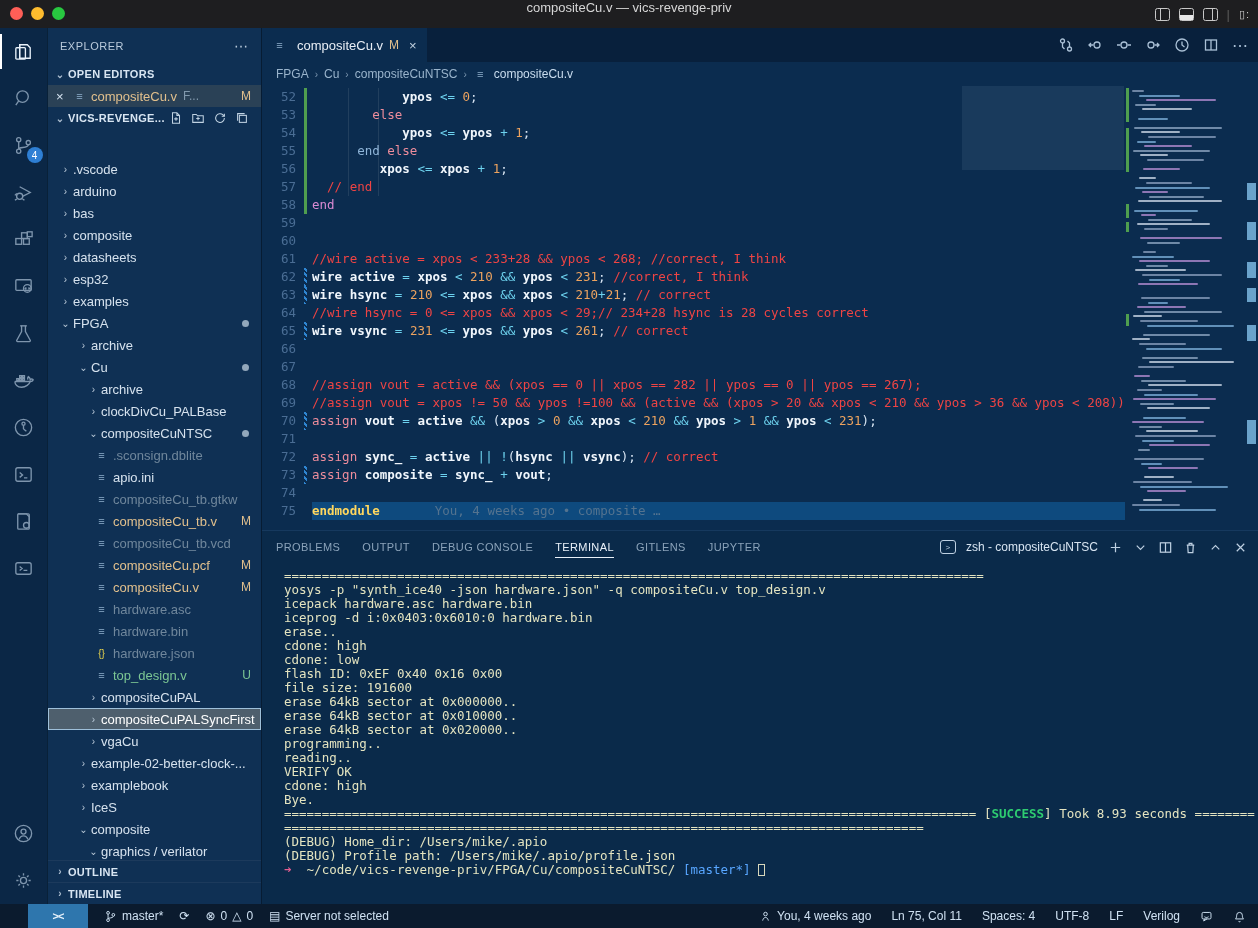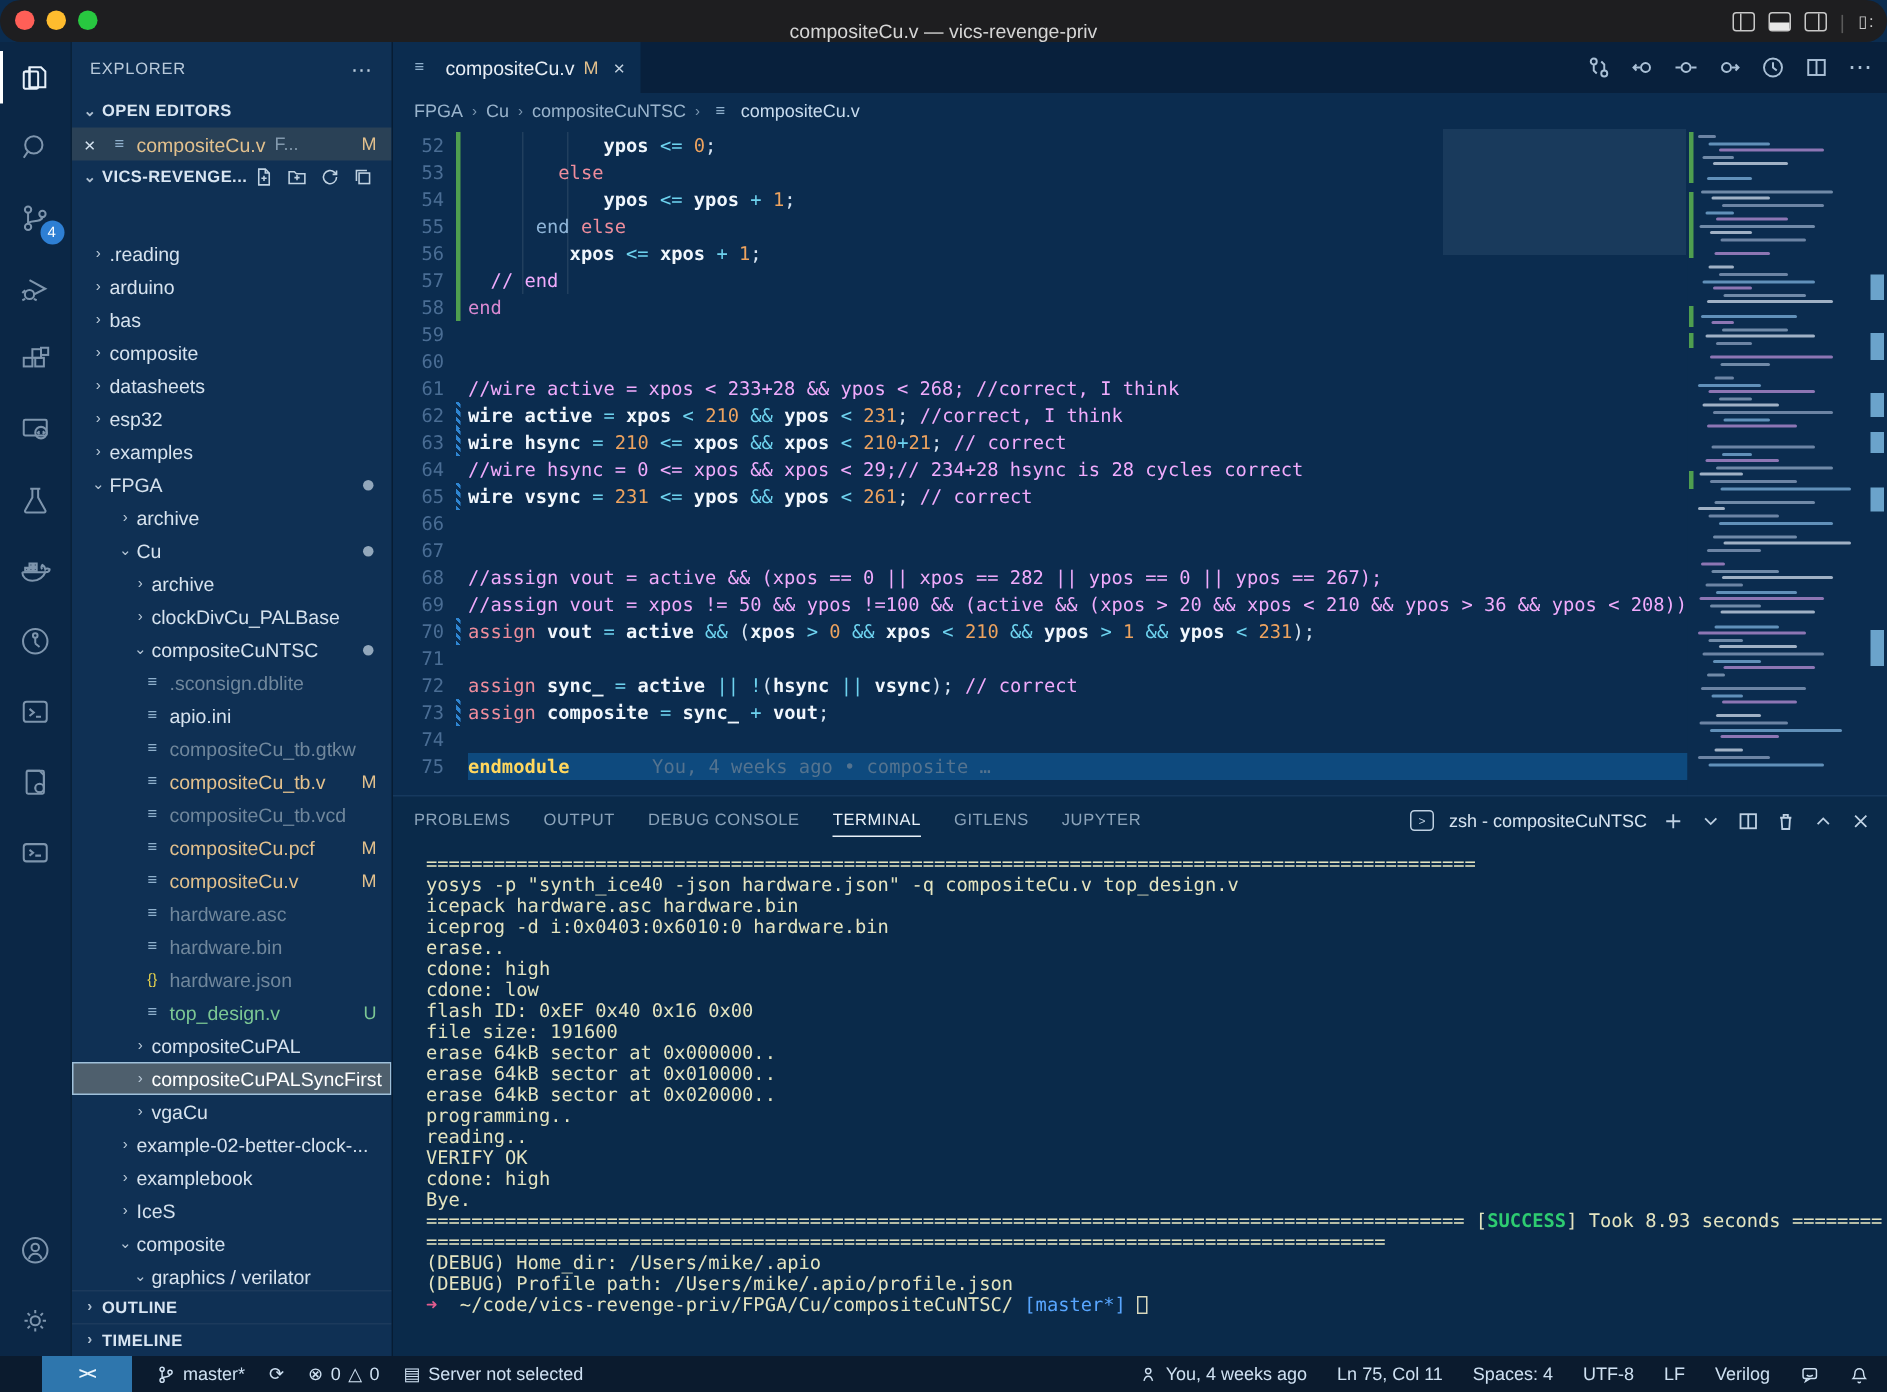--- a/index.html
+++ b/index.html
@@ -2,21 +2,21 @@
 <html><head>
 <meta charset="utf-8">
 <style>
   * { margin:0; padding:0; box-sizing:border-box; }
   html,body { background:#000; }
   .screen { position:relative; width:1258px; height:928px; overflow:hidden;
             font-family:"Liberation Sans", sans-serif; background:#0b2c4f; }
 
   
   .titlebar { position:absolute; left:0; top:0; width:1258px; height:28px;
-              background:#1e1e20; display:flex; align-items:flex-end;border-radius:14px; }
+              background:#1e1e20; display:flex; align-items:flex-start; }
   .lights { position:absolute; left:10px; top:7px; display:flex; gap:8px; }
   .light { width:13px; height:13px; border-radius:50%; }
   .l-red{background:#ff5f57} .l-yel{background:#febc2e} .l-grn{background:#28c840}
   .tb-title { width:100%; text-align:center; color:#d6d6d6; font-size:13px; }
   .tb-right { position:absolute; right:8px; top:0; height:28px; display:flex; align-items:center; gap:9px; color:#c8c8c8; }
   .tb-ic { width:15px; height:13px; border:1.4px solid #c8c8c8; border-radius:2.5px; position:relative; }
   .tb-ic.left::before{content:"";position:absolute;left:0;top:0;bottom:0;width:4px;border-right:1.4px solid #c8c8c8;}
   .tb-ic.bottomfill::before{content:"";position:absolute;left:0;right:0;bottom:0;height:5px;background:#e8e8e8;}
   .tb-ic.right::before{content:"";position:absolute;right:0;top:0;bottom:0;width:4px;border-left:1.4px solid #c8c8c8;}
   .tb-sep { color:#5a5a5a; font-size:13px; }
@@ -90,21 +90,21 @@
                    background:repeating-linear-gradient(45deg,#2f86d2 0 2px,#0b2c4f 2px 4px); }
   .ctext { flex:1; }
   .code-line.cur .ctext { background:#0e4a7e; }
   .tok-i { color:#f0f6fc; font-weight:bold; }
   .tok-p { color:#d7e4f2; }
   .tok-o { color:#6ed3ef; }
   .tok-n { color:#eda35f; }
   .tok-k { color:#ee8d9c; }
   .tok-kb { color:#8fb5d8; }
   .tok-ke { color:#d98ad2; }
-  .tok-c { color:#f0abfc; }
+  .tok-c { color:#ef4444; }
   .tok-y { color:#ffd75e; font-weight:bold; }
   .blame { color:#54738f; margin-left:55px; }
   .iguide { position:absolute; width:1px; background:rgba(255,255,255,.09); }
   .hover-rect { position:absolute; left:700px; top:0; width:162px; height:84px; background:rgba(160,190,220,.10); }
 
   
   .minimap { position:absolute; right:0; top:0; width:133px; height:444px; background:#0b2c4f; }
   .mm-line { position:absolute; height:2px; border-radius:1px; opacity:.75; }
   .mm-green { position:absolute; left:1px; width:3px; background:#4f9e4f; }
   .ruler-mark { position:absolute; right:2px; width:9px; background:#7db8e0; opacity:.85; }
@@ -294,21 +294,21 @@
           </svg>
         <svg viewBox="0 0 16 16">
             <rect x="5" y="5" width="8" height="8"></rect>
             <path d="M3 11V3h8"></path>
           </svg>
       </span>
     </div>
     <div class="tree" id="tree">
         <div class="t-row" style="padding-left: 10px;">
           <span class="chev">›</span>
-          <span>.reading</span>
+          <span>.vscode</span>
         </div>
         <div class="t-row" style="padding-left: 10px;">
           <span class="chev">›</span>
           <span>arduino</span>
         </div>
         <div class="t-row" style="padding-left: 10px;">
           <span class="chev">›</span>
           <span>bas</span>
         </div>
         <div class="t-row" style="padding-left: 10px;">

